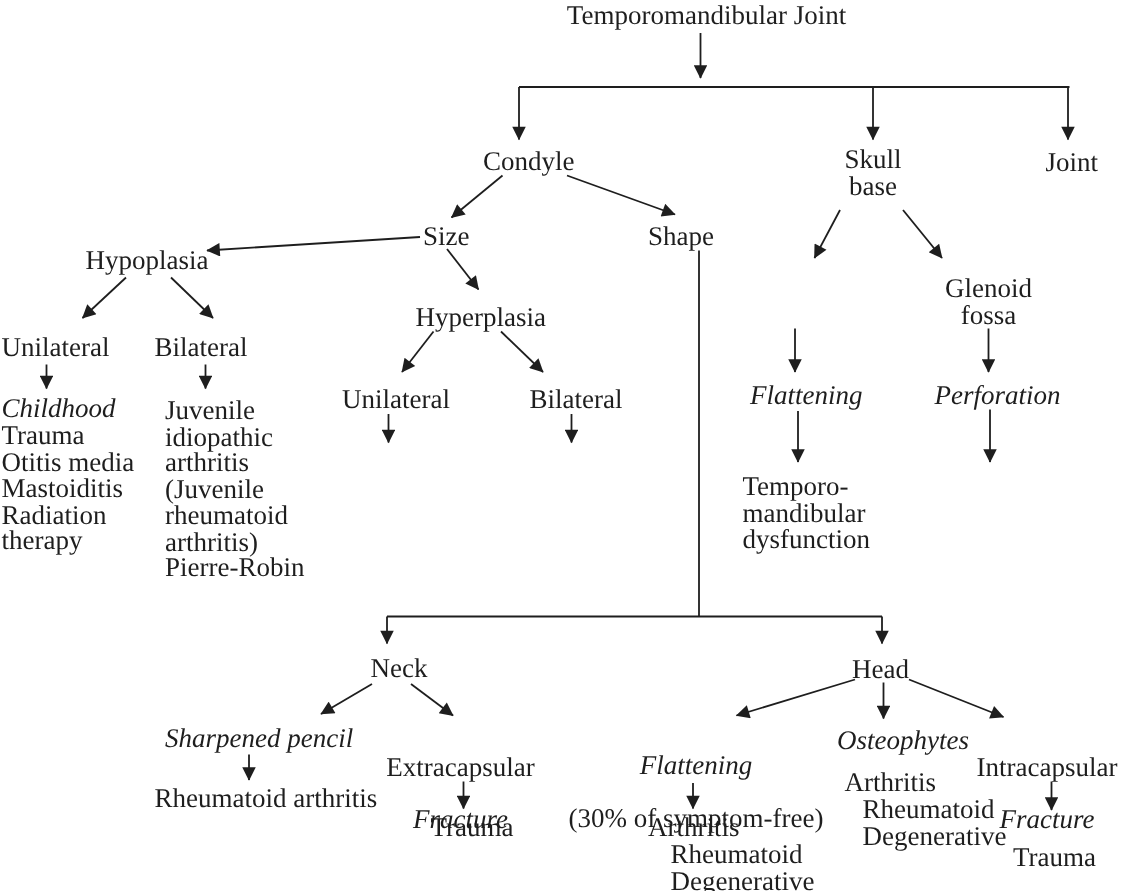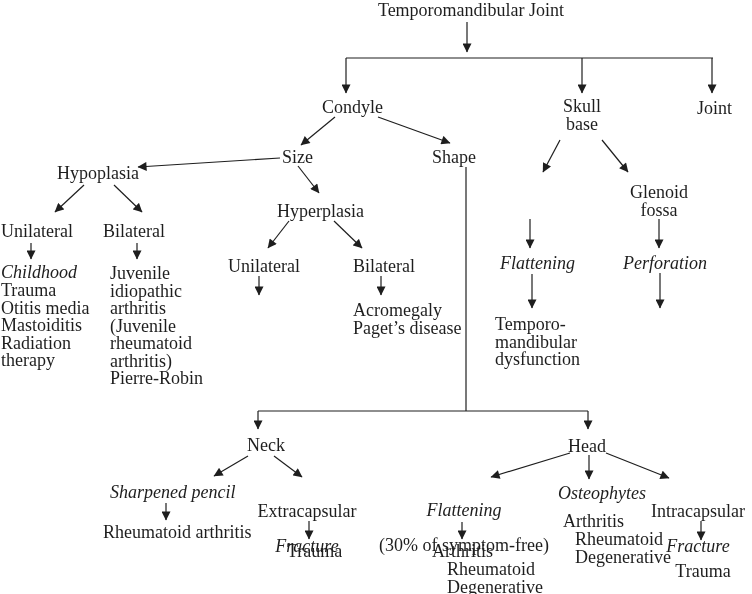--- a/index.html
+++ b/index.html
@@ -89,22 +89,20 @@
 idiopathic
 arthritis
 (Juvenile
 rheumatoid
 arthritis)
 Pierre-Robin</div>
 
   <div class="lbl" style="left:277px;top:203px">Hyperplasia</div>
   <div class="lbl" style="left:228px;top:258px">Unilateral</div>
   <div class="lbl" style="left:353px;top:258px">Bilateral</div>
-  <div class="lbl" style="left:353px;top:302px">Acromegaly
-Paget’s disease</div>
 
   <div class="lbl ctr" style="left:659px;top:184px">Glenoid
 fossa</div>
   <div class="lbl it" style="left:500px;top:255px">Flattening</div>
   <div class="lbl it" style="left:623px;top:255px">Perforation</div>
   <div class="lbl" style="left:495px;top:316px">Temporo-
 mandibular
 dysfunction</div>
 
   <div class="lbl ctr" style="left:266px;top:437px">Neck</div>

